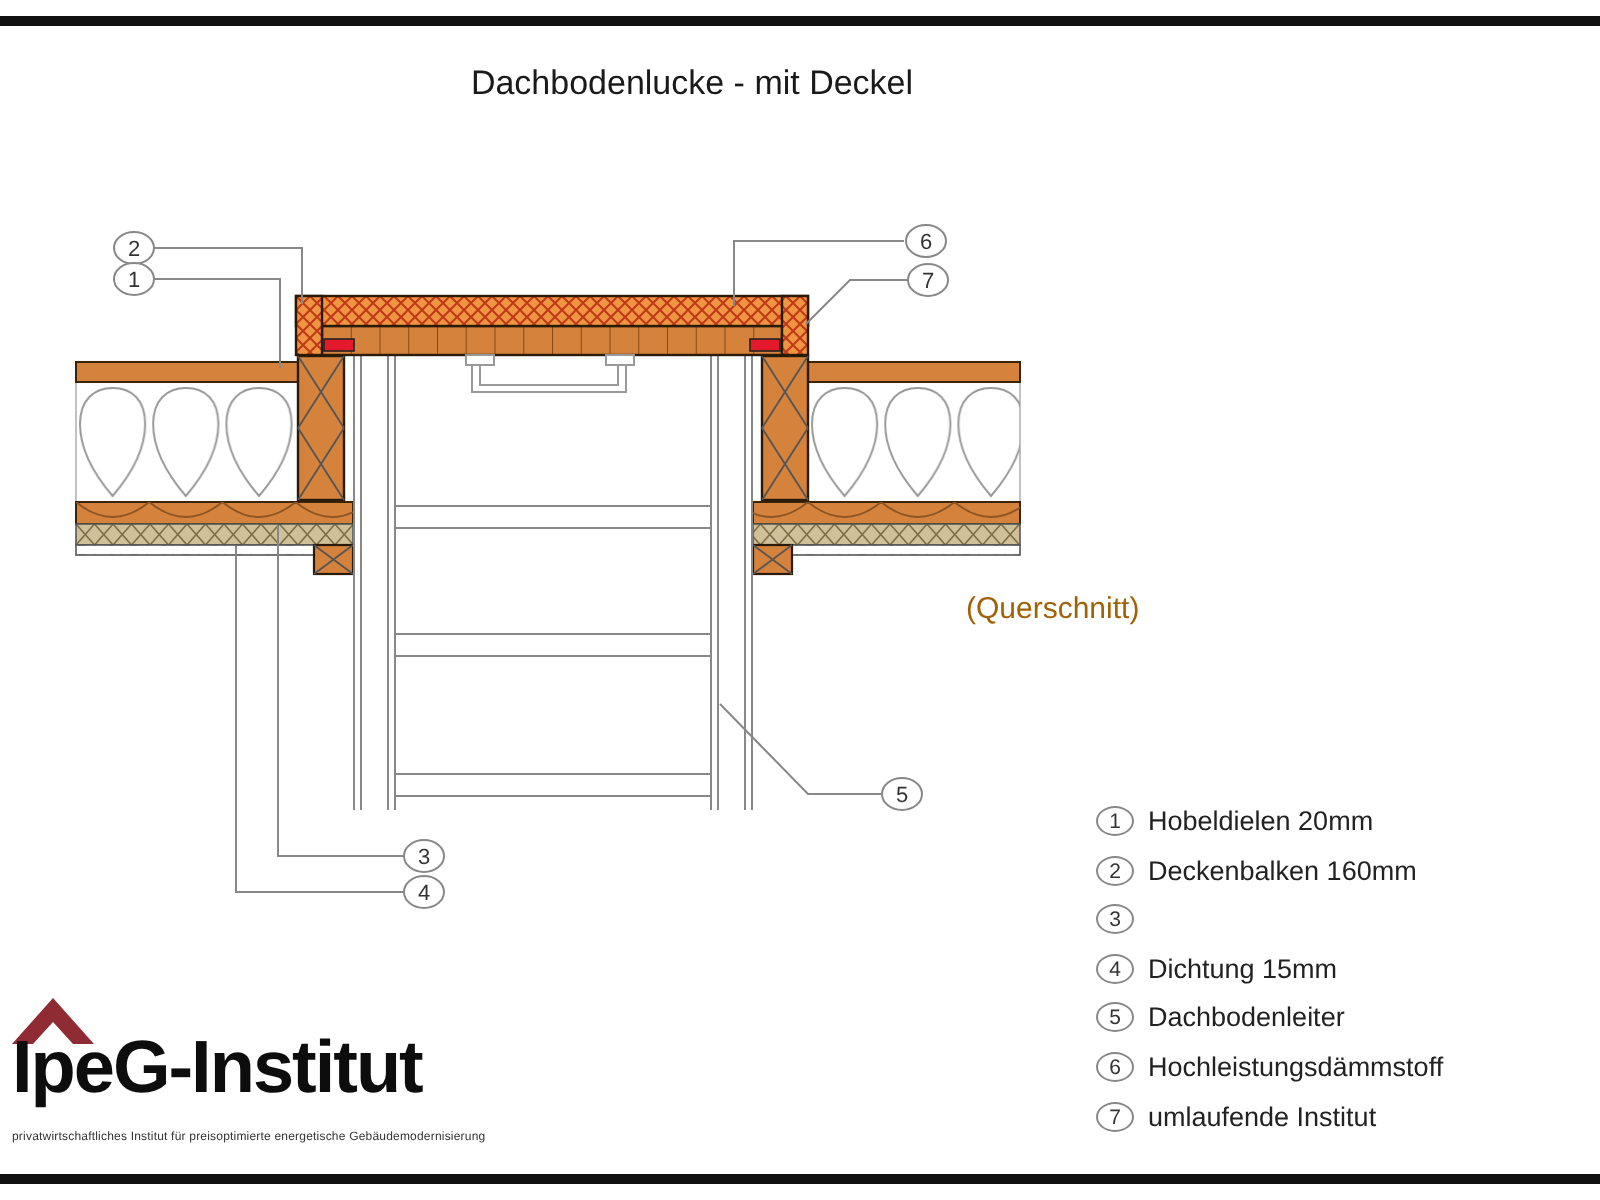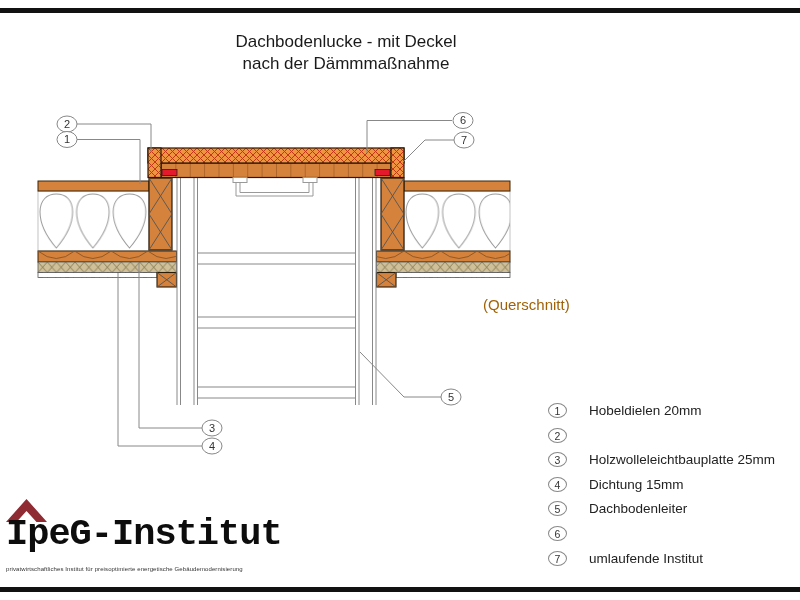--- a/index.html
+++ b/index.html
@@ -12,34 +12,33 @@
   #frame-top,#frame-bottom{position:absolute;left:0;width:800px;height:5px;background:#111;z-index:3;}
   #frame-top{top:8px;} #frame-bottom{top:587px;}
   #title{position:absolute;top:31px;left:0;width:692px;text-align:center;z-index:2;
     font-size:17px;line-height:22px;color:var(--text);}
   #querschnitt{position:absolute;left:483px;top:296px;font-size:15px;color:#a16207;z-index:2;}
   #drawing-svg{position:absolute;left:0;top:0;z-index:1;}
   #legend{position:absolute;left:548px;top:403px;z-index:2;}
   .legend-row{display:flex;align-items:center;height:15px;margin-bottom:9.6px;}
   .legend-circle{display:inline-block;width:19px;height:15px;border:1px solid #888;border-radius:50%;
     font-size:10.5px;line-height:15px;text-align:center;color:#333;flex:0 0 auto;box-sizing:border-box;}
-  .legend-label{margin-left:22px;font-size:13.5px;color:#222;white-space:nowrap;}
+  .legend-label{margin-left:7px;font-size:13.5px;color:#222;white-space:nowrap;}
   #logo-text{position:absolute;left:6px;top:513px;font-size:37px;font-weight:bold;color:#0d0d0d;
-    letter-spacing:-1px;z-index:2;font-family:Liberation Mono, monospace;}
+    letter-spacing:-1px;z-index:2;}
   #logo-tagline{position:absolute;left:6px;top:566px;font-size:6px;color:#333;z-index:2;letter-spacing:0.1px;}
 </style>
 </head>
 <body>
 
 <div id="frame-top"></div>
 <div id="frame-bottom"></div>
 
 <div id="title">
   <div>Dachbodenlucke - mit Deckel</div>
-  <div>nach der Dämmmaßnahme</div>
 </div>
 
 <div id="querschnitt">(Querschnitt)</div>
 
 <svg id="drawing-svg" width="800" height="600" viewBox="0 0 800 600">
   <defs>
     <pattern id="p-cross" width="7" height="7" patternUnits="userSpaceOnUse" patternTransform="translate(148,148)">
       <rect width="7" height="7" style="fill:var(--hatch_bg)"></rect>
       <path d="M0,0 L7,7 M7,0 L0,7" style="stroke:var(--hatch_line)" stroke-width="1" fill="none"></path>
     </pattern>
@@ -172,35 +171,36 @@
 </svg>
 
 <div id="legend">
 
 <div class="legend-row" style="display: flex;">
     <span class="legend-circle">1</span>
     <span class="legend-label">Hobeldielen 20mm</span>
   </div>
     <div class="legend-row" style="display: flex;">
     <span class="legend-circle">2</span>
+    <span class="legend-label">Deckenbalken 160mm</span>
   </div>
     <div class="legend-row" style="display: flex;">
     <span class="legend-circle">3</span>
-    <span class="legend-label">Holzwolleleichtbauplatte 25mm</span>
   </div>
     <div class="legend-row" style="display: flex;">
     <span class="legend-circle">4</span>
     <span class="legend-label">Dichtung 15mm</span>
   </div>
     <div class="legend-row" style="display: flex;">
     <span class="legend-circle">5</span>
     <span class="legend-label">Dachbodenleiter</span>
   </div>
     <div class="legend-row" style="display: flex;">
     <span class="legend-circle">6</span>
+    <span class="legend-label">Hochleistungsdämmstoff</span>
   </div>
     <div class="legend-row" style="display: flex;">
     <span class="legend-circle">7</span>
     <span class="legend-label">umlaufende Institut</span>
   </div>
   </div>
 
 <div id="logo-text">IpeG-Institut</div>
 <div id="logo-tagline">privatwirtschaftliches Institut für preisoptimierte energetische Gebäudemodernisierung</div>
 

